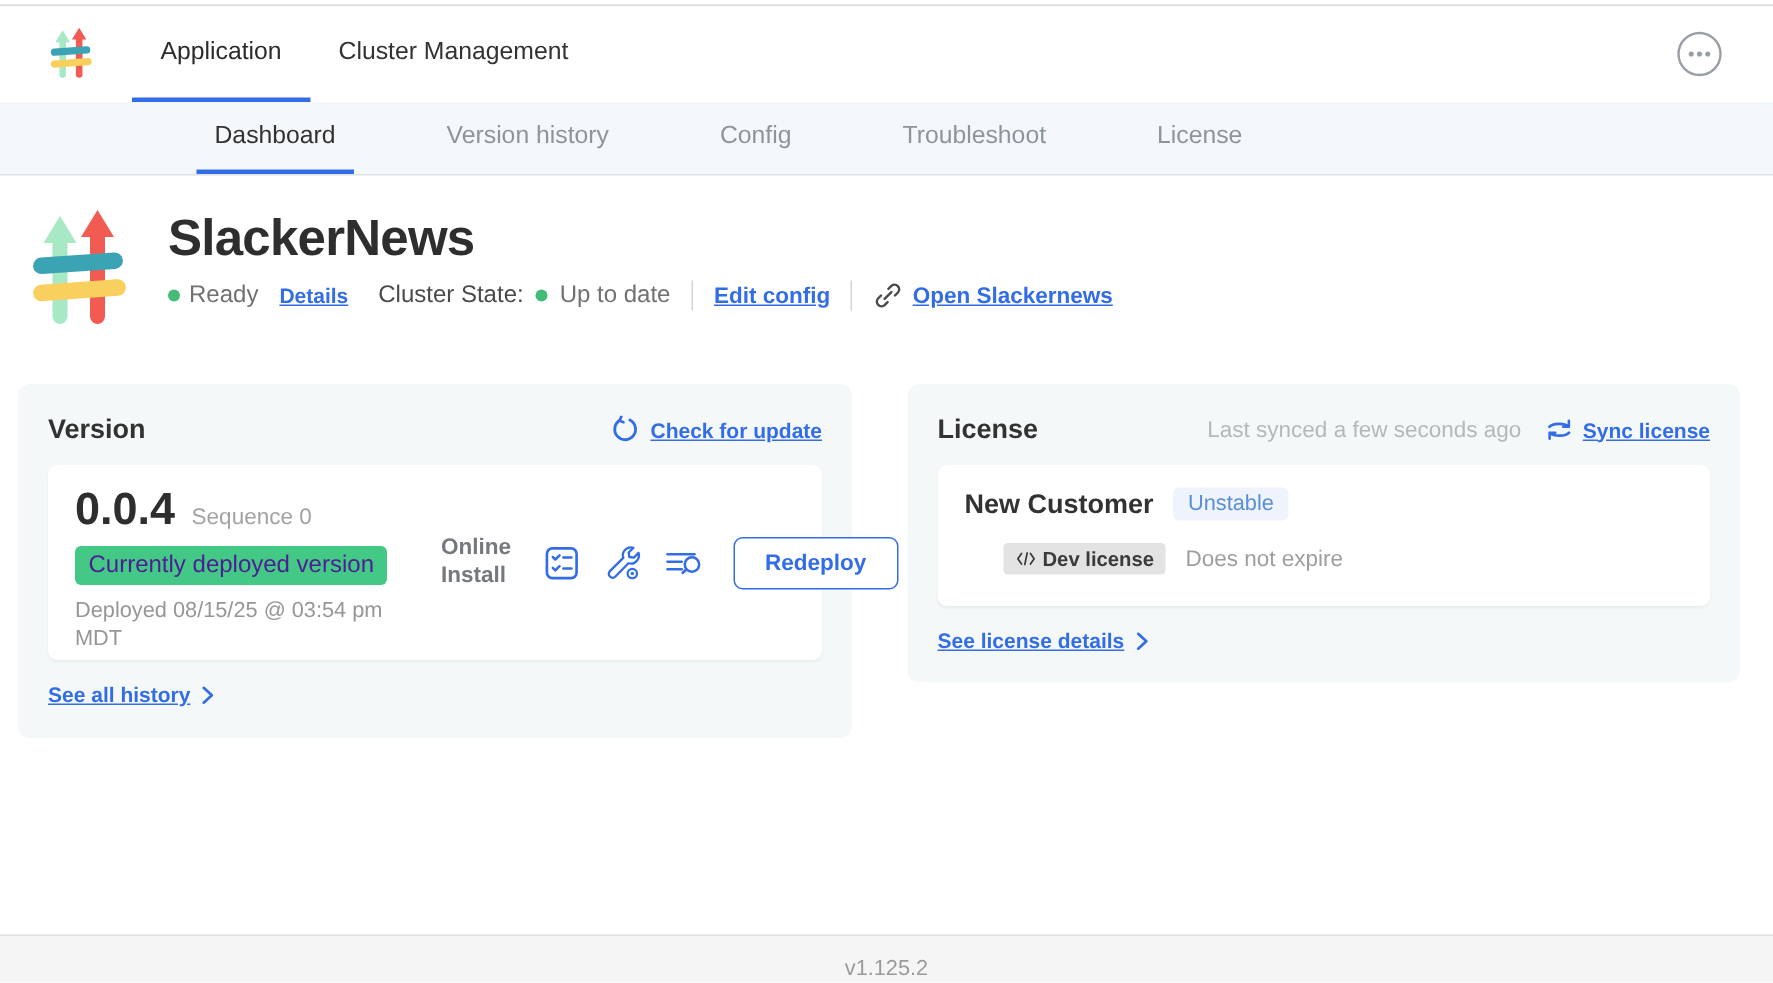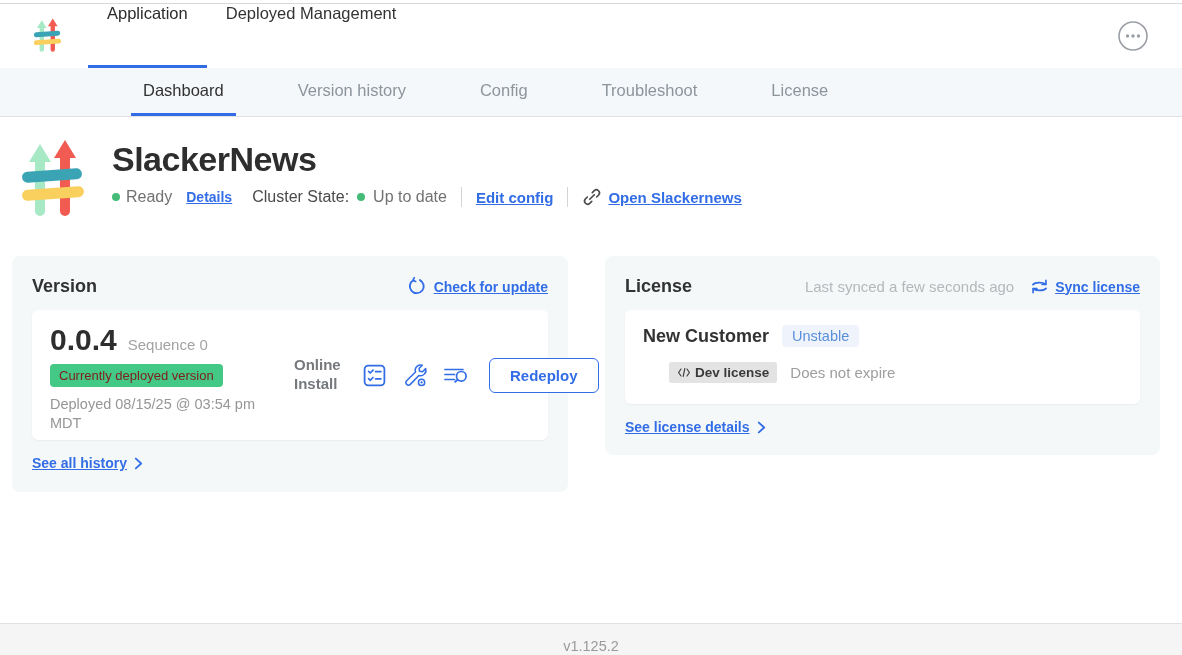--- a/index.html
+++ b/index.html
@@ -13,21 +13,21 @@
 
   
   .top-border { position:absolute; top:3px; left:0; width:100%; height:1px; background:#d8d8d8; }
   .topnav {
     position:absolute; top:4px; left:0; width:100%; height:64px;
     background:#fff; display:flex; align-items:stretch;
   }
   .topnav-logo { align-self:center; margin-left:33px; width:29px; height:40px; flex:0 0 auto; }
   .topnav-tabs { display:flex; margin-left:26px; }
   .top-tab {
-    display:flex; align-items:flex-start; padding:0 19px; font-size:16.5px; color:#333;
+    display:flex; align-items:center; padding:0 19px; font-size:16.5px; color:#333;
     border-bottom:3px solid transparent;
   }
   .top-tab.active { border-bottom-color:#326de6; color:#2b2b2b; }
   .more-menu { margin-left:auto; margin-right:33px; align-self:center; width:32px; height:32px; }
 
   
   .subnav {
     position:absolute; top:68px; left:0; width:100%; height:49px;
     background:#f5f8fa; border-bottom:1px solid #dfe3e6;
     display:flex; padding-left:131px; gap:50px; align-items:stretch;
@@ -63,22 +63,22 @@
   .card-title { font-size:18px; font-weight:700; color:#323232; }
   .head-right { margin-left:auto; display:flex; align-items:center; gap:8px; }
   .white-card { margin-top:13px; background:#fff; border-radius:6px; box-shadow:0 1px 2px rgba(0,0,0,.05); }
 
   .version-inner { height:130px; padding:13px 18px; display:flex; }
   .ver-left { width:232px; flex:0 0 auto; }
   .ver-line { display:flex; align-items:baseline; }
   .ver-number { font-size:30px; font-weight:700; color:#2e2e2e; line-height:34px; }
   .ver-seq { margin-left:11px; font-size:15px; color:#a3a3a3; }
   .deploy-badge {
-    display:inline-block; margin-top:7px; background:#44c885; color:#7f1d1d;
-    font-size:13px; padding:4px 9px; border-radius:4px; white-space:nowrap;
+    display:inline-block; margin-top:7px; background:#44c885; color:#4c1d95;
+    font-size:16px; padding:4px 9px; border-radius:4px; white-space:nowrap;
   }
   .deployed-at { margin-top:8px; font-size:14.5px; line-height:1.32; color:#969696; width:212px; }
   .ver-right { flex:1; display:flex; align-items:center; gap:15px; margin-left:12px; }
   .install-type { font-size:15px; line-height:1.25; font-weight:600; color:#75797d; width:52px; }
   .icon-btn { width:26px; height:26px; display:flex; align-items:center; justify-content:center; }
   .redeploy-btn {
     margin-left:5px; background:#fff; border:1.5px solid #326de6; border-radius:6px;
     color:#326de6; font-weight:700; font-size:15px; padding:8px 20px;
     font-family:inherit;
   }
@@ -131,21 +131,21 @@
 
 <div class="topnav" data-interactable="false">
   <svg class="topnav-logo" viewBox="0 0 66 84" data-interactable="true">
       <use href="#hashtag-arrows"></use>
     </svg>
   <div class="topnav-tabs" data-interactable="false">
     <div class="top-tab active" data-interactable="true">
       <span data-interactable="false">Application</span>
     </div>
     <div class="top-tab" data-interactable="true">
-      <span data-interactable="false">Deployed Management</span>
+      <span data-interactable="false">Cluster Management</span>
     </div>
   </div>
   <div class="more-menu" data-interactable="true">
     <svg viewBox="0 0 32 32" width="32" height="32" data-interactable="false">
       <circle cx="16" cy="16" r="14" fill="none" stroke="#9a9fa5" stroke-width="1.6"></circle>
       <circle cx="10.5" cy="16" r="1.7" fill="#9a9fa5"></circle>
       <circle cx="16" cy="16" r="1.7" fill="#9a9fa5"></circle>
       <circle cx="21.5" cy="16" r="1.7" fill="#9a9fa5"></circle>
     </svg>
   </div>

